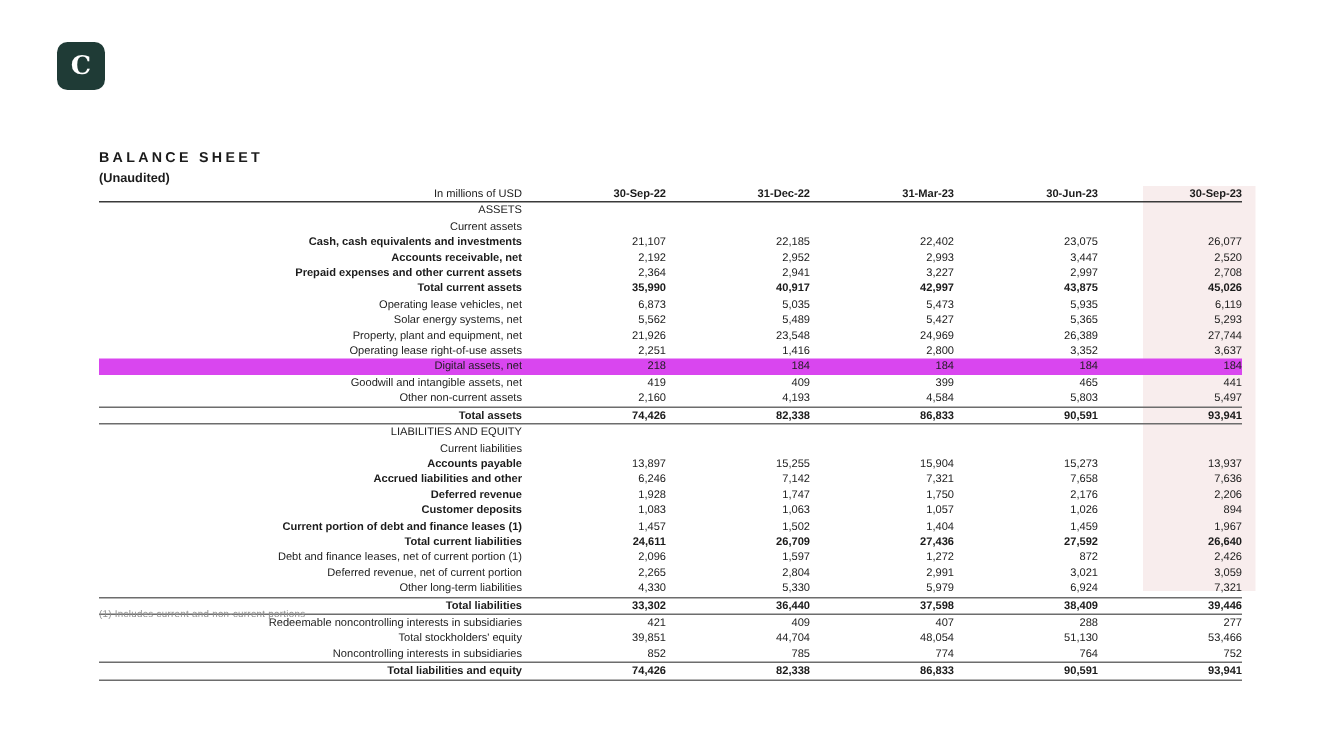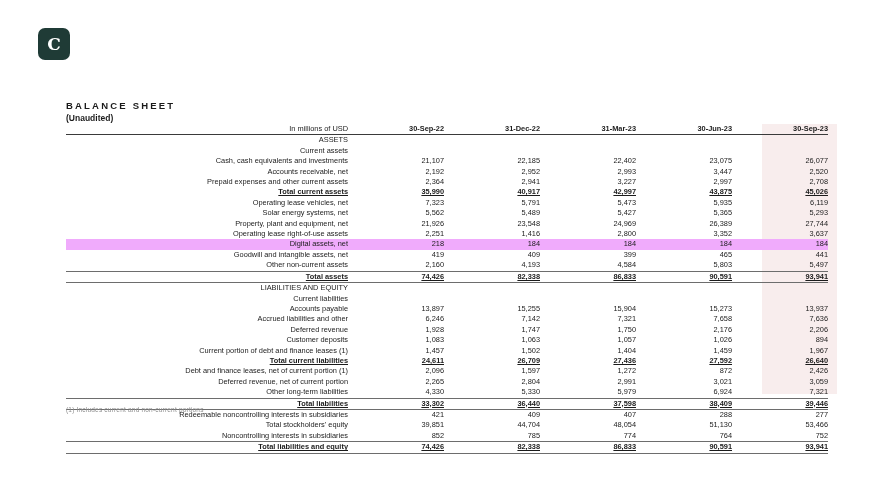--- a/index.html
+++ b/index.html
@@ -91,43 +91,43 @@
     font-variant-numeric: tabular-nums;
   }
   thead .num, thead .lbl {
     font-size: 7.4px;
     font-weight: bold;
     border-bottom: 0.8px solid #3a3a3a;
     padding-bottom: 1px;
     height: 13px;
   }
   thead .lbl { font-weight: normal; font-style: normal; }
-  .indent1 { padding-left: 9px; }
+  .indent1 { padding-left: 9px; font-weight: bold; }
   .indent2 { padding-left: 18px; }
   .indent3 { padding-left: 27px; margin-left: 43px; }
-  .bold { font-weight: bold; text-decoration: underline; }
+  .bold { font-weight: bold; }
   .rule-top td {
     border-top: 0.8px solid #6d6d6d;
   }
   .rule-bottom td {
     border-bottom: 0.8px solid #6d6d6d;
   }
   
   .lastcol-band {
     position: absolute;
     top: 124px;
     left: 762px;
     width: 75px;
     height: 270px;
     background: rgba(233, 196, 196, 0.30);
     pointer-events: none;
   }
   
   tr.hl td {
-    background: #f0abfc;
+    background: #d946ef;
   }
   .footnote {
     position: absolute;
     top: 406px;
     left: 66px;
     font-size: 6.5px;
     color: #8f8f8f;
     letter-spacing: 0.2px;
   }
 </style>
@@ -211,22 +211,22 @@
           <tr>
             <td class="lbl indent2 bold">Total current assets</td>
             <td class="num bold">35,990</td>
             <td class="num bold">40,917</td>
             <td class="num bold">42,997</td>
             <td class="num bold">43,875</td>
             <td class="num bold">45,026</td>
           </tr>
           <tr>
             <td class="lbl">Operating lease vehicles, net</td>
-            <td class="num">7,323</td>
-            <td class="num">5,791</td>
+            <td class="num">6,873</td>
+            <td class="num">5,035</td>
             <td class="num">5,473</td>
             <td class="num">5,935</td>
             <td class="num">6,119</td>
           </tr>
           <tr>
             <td class="lbl">Solar energy systems, net</td>
             <td class="num">5,562</td>
             <td class="num">5,489</td>
             <td class="num">5,427</td>
             <td class="num">5,365</td>

